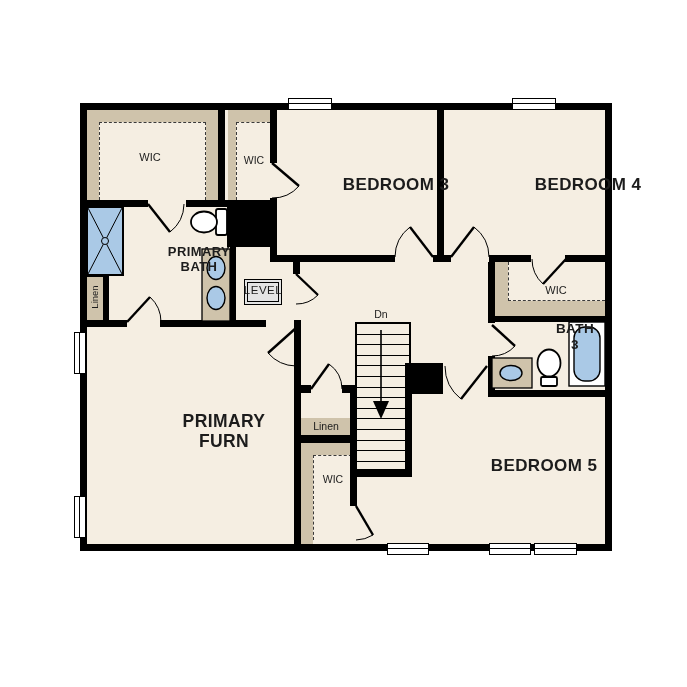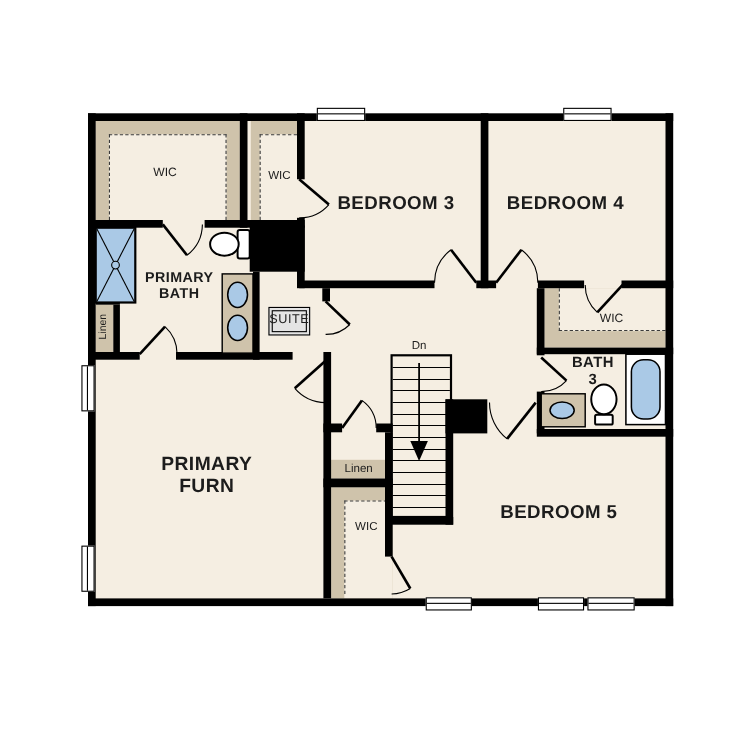--- a/index.html
+++ b/index.html
@@ -10,21 +10,21 @@
   .tan{background:var(--shelf);}
   .wall{background:var(--wall);}
   .dash{border:0 dashed #3a3a3a;background:transparent;}
   .win{background:#fff;border:1.5px solid #000;box-sizing:border-box;}
   .win .mid{position:absolute;background:#000;}
   .win.h .mid{left:0;right:0;top:4px;height:1px;}
   .win.v .mid{top:0;bottom:0;left:4px;width:1px;}
   .stairs{background:var(--floor);border:2px solid #000;box-sizing:border-box;
           background-image:repeating-linear-gradient(to bottom,transparent 0 9.6px,#000 9.6px 10.6px);}
   .lbl{position:absolute;transform:translate(-50%,-50%);white-space:nowrap;text-align:center;line-height:1.15;}
-  .b{font-weight:bold;letter-spacing:.4px;}
+  .b{font-weight:bold;letter-spacing:.4px;margin-left:36px;}
   .rot{transform:translate(-50%,-50%) rotate(-90deg);}
   .title{position:absolute;font-weight:bold;font-size:20px;letter-spacing:.6px;color:#111;}
   svg.overlay{position:absolute;left:0;top:0;pointer-events:none;}
   .furnbox{background:var(--furn-fill);border:1.5px solid #000;box-sizing:border-box;}
   .furnbox .inner{position:absolute;left:2px;top:2px;right:2px;bottom:2px;border:1px solid #000;}
 </style>
 </head>
 <body>
 
 <div class="canvas">
@@ -174,27 +174,27 @@
       <path d="M 373 535 A 34 34 0 0 1 356 540" stroke-width="1"></path>
       <line x1="356" y1="506" x2="373" y2="535" stroke-width="2.4"></line>
       <path d="M 318 295 A 30 30 0 0 1 296 304" stroke-width="1"></path>
       <line x1="296" y1="274" x2="318" y2="295" stroke-width="2.4"></line>
     </g>
   </svg>
 
   <div class="lbl" style="left:150px;top:157px;font-size:11px;">WIC</div>
   <div class="lbl" style="left:254px;top:160px;font-size:10.5px;">WIC</div>
   <div class="lbl b" style="left:360px;top:185px;font-size:17px;">BEDROOM 3</div>
-  <div class="lbl b" style="left:514px;top:185px;font-size:17px;">BEDROOM 4</div>
+  <div class="lbl b" style="left:552px;top:185px;font-size:17px;">BEDROOM 4</div>
   <div class="lbl b" style="left:163px;top:260px;font-size:13px;">
     <span style="display:block;">PRIMARY</span>
     <span style="display:block;">BATH</span>
   </div>
   <div class="lbl rot" style="left:95px;top:297px;font-size:9.5px;">Linen</div>
-  <div class="lbl" style="left:263px;top:291px;font-size:11.5px;letter-spacing:.5px;">SUITE</div>
+  <div class="lbl" style="left:263px;top:291px;font-size:11.5px;letter-spacing:.5px;">LEVEL</div>
   <div class="lbl" style="left:556px;top:290px;font-size:11px;">WIC</div>
   <div class="lbl b" style="left:539px;top:337px;font-size:13.5px;">
     <span style="display:block;">BATH</span>
     <span style="display:block;">3</span>
   </div>
   <div class="lbl" style="left:381px;top:314px;font-size:10.5px;">Dn</div>
   <div class="lbl" style="left:326px;top:426px;font-size:10.5px;">Linen</div>
   <div class="lbl" style="left:333px;top:479px;font-size:10.5px;">WIC</div>
   <div class="lbl b" style="left:188px;top:431px;font-size:17.5px;">
     <span style="display:block;">PRIMARY</span>

